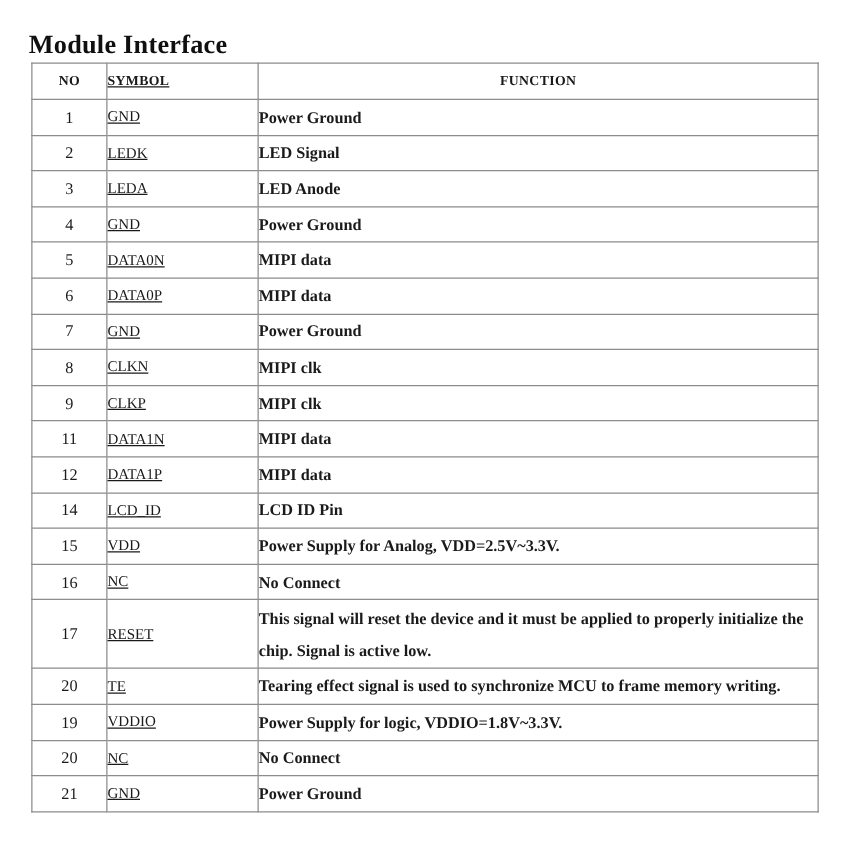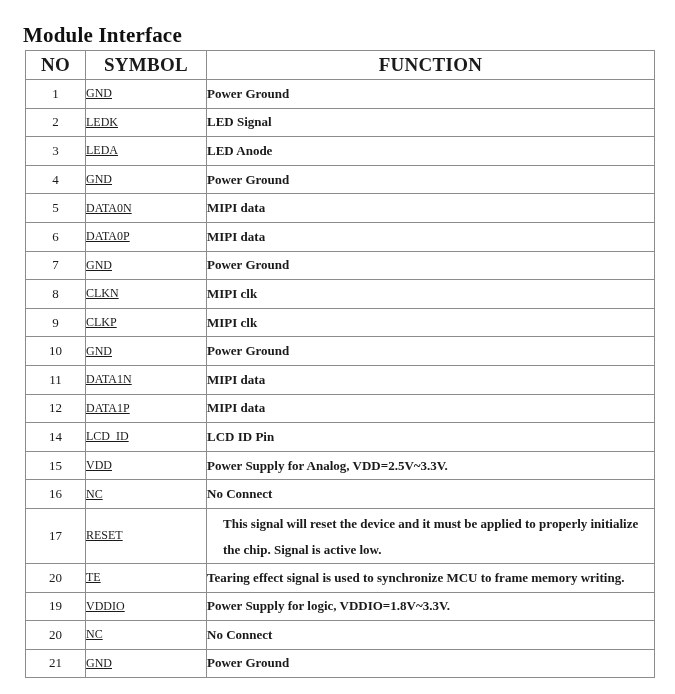--- a/index.html
+++ b/index.html
@@ -53,25 +53,25 @@
   table.iface th,
   table.iface td {
     border: 1px solid #8c8c8c;
     padding: 0;
     vertical-align: middle;
     background: #ffffff;
   }
   table.iface thead th {
     height: 28px;
     font-weight: bold;
-    font-size: 19px;
+    font-size: 11px;
     letter-spacing: 0.3px;
   }
   .th-no      { text-align: center; }
-  .th-symbol  { text-align: center;  padding-left: 11px; }
+  .th-symbol  { text-align: left;  padding-left: 11px; text-decoration: underline; }
   .th-func    { text-align: center; padding-left: 0; }
 
   table.iface tbody td {
     height: 27.6px;
   }
   .cell-no {
     text-align: center;
     font-size: 13px;
   }
   .cell-symbol {
@@ -87,21 +87,20 @@
     font-size: 13px;
     font-weight: bold;
   }
   tr.tall td {
     height: 56px;
   }
   tr.tall .cell-func {
     line-height: 26px;
     padding-top: 2px;
     padding-right: 6px;
-    padding-left: 16px;
   }
 </style>
 </head>
 <body>
 
 <div class="page">
 
   <h1 class="page-title">Module Interface</h1>
 
   <div class="table-wrap">
@@ -158,25 +157,20 @@
             <td class="cell-no">8</td>
             <td class="cell-symbol">CLKN</td>
             <td class="cell-func">MIPI clk</td>
           </tr>
           <tr>
             <td class="cell-no">9</td>
             <td class="cell-symbol">CLKP</td>
             <td class="cell-func">MIPI clk</td>
           </tr>
           <tr>
-            <td class="cell-no">10</td>
-            <td class="cell-symbol">GND</td>
-            <td class="cell-func">Power Ground</td>
-          </tr>
-          <tr>
             <td class="cell-no">11</td>
             <td class="cell-symbol">DATA1N</td>
             <td class="cell-func">MIPI data</td>
           </tr>
           <tr>
             <td class="cell-no">12</td>
             <td class="cell-symbol">DATA1P</td>
             <td class="cell-func">MIPI data</td>
           </tr>
           <tr>

